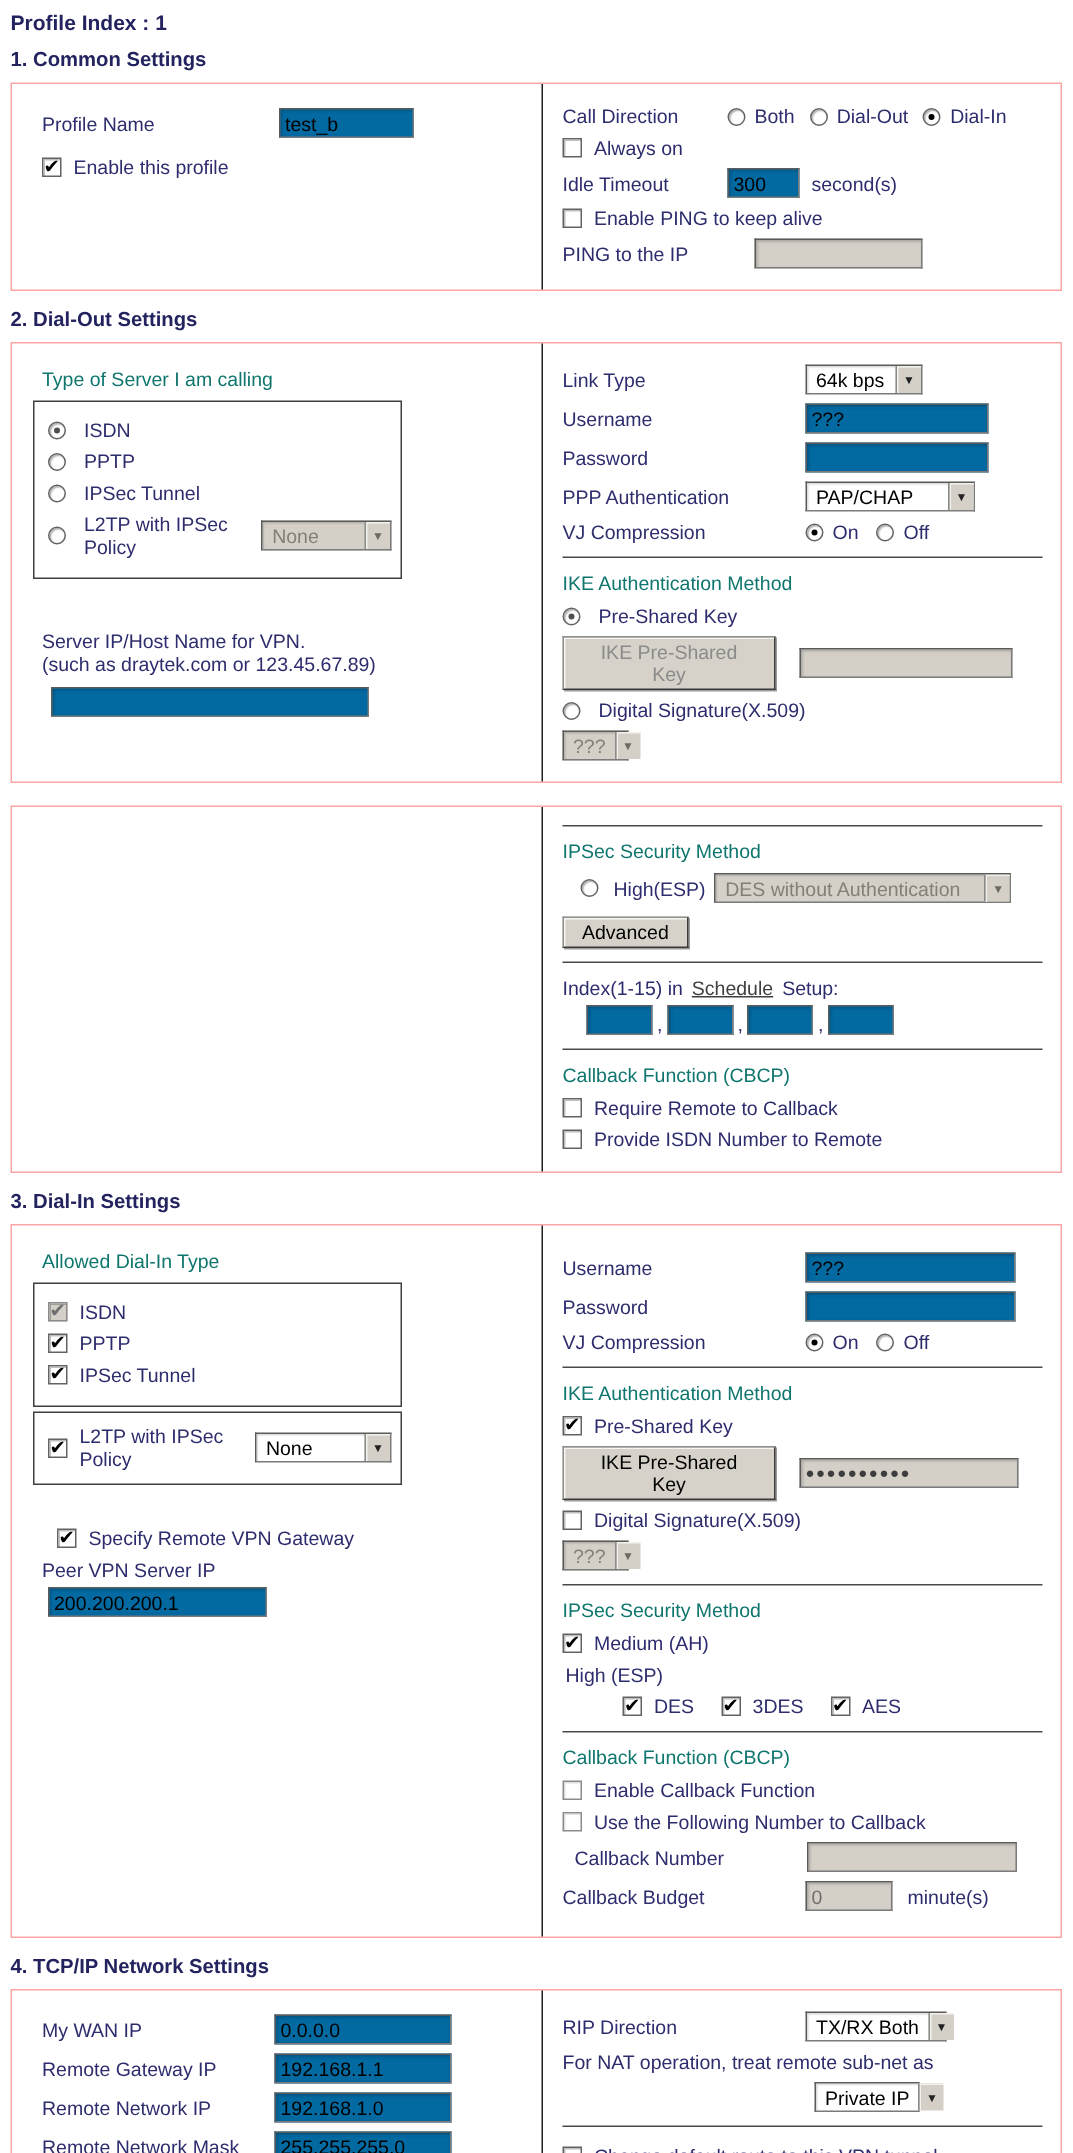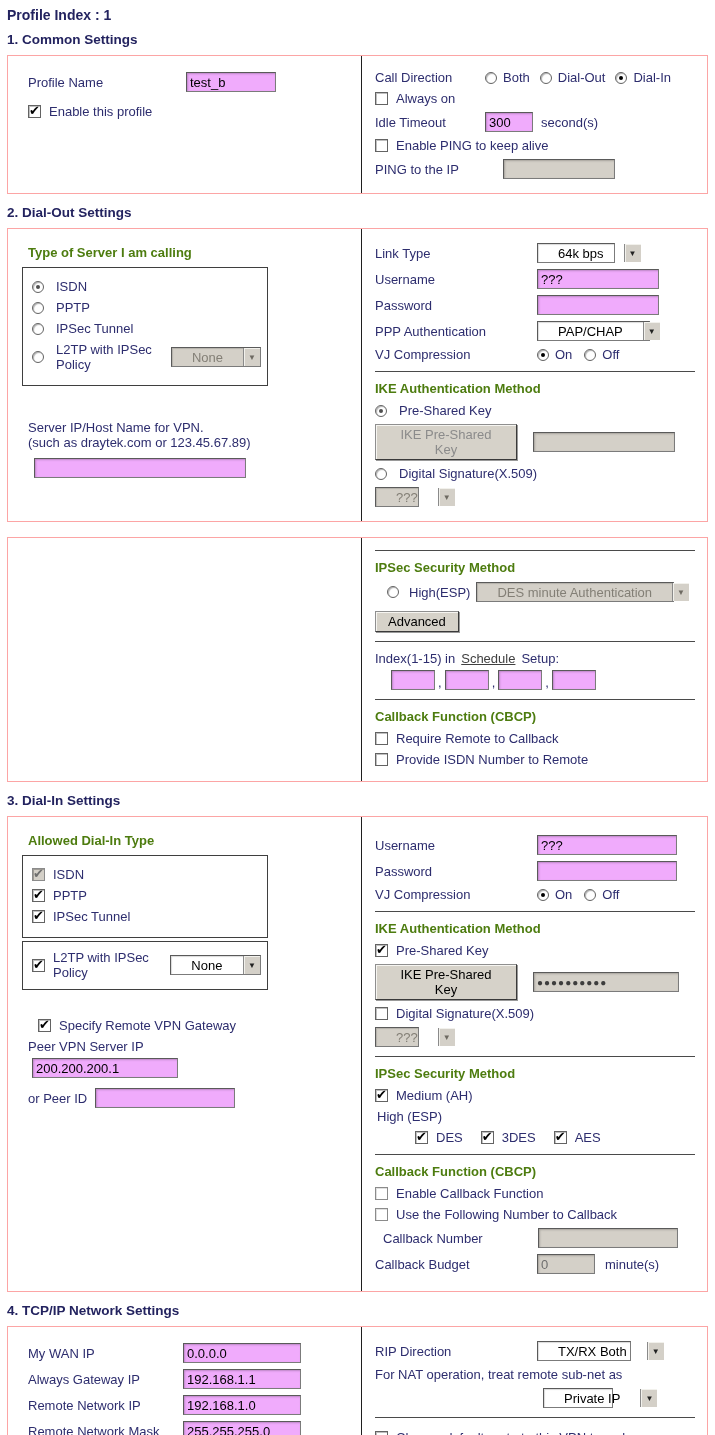--- a/index.html
+++ b/index.html
@@ -12,41 +12,41 @@
   }
   .pg-title { font-weight:bold; font-size:14px; color:#23235f; padding:7px 0 2px 7px; }
   .sec-title { font-weight:bold; font-size:13.5px; color:#23235f; padding:7px 0 4px 7px; }
 
   .box { border:1px solid #fca5a5; margin:4px 7px; display:flex; background:#fff; }
   .lcol { flex:0 0 353px; padding:10px 8px 10px 20px; }
   .rcol { flex:1; border-left:1px solid #1f1f1f; padding:8px 10px 8px 13px; }
 
   .row { display:flex; align-items:center; margin:6px 0; }
   .row.tight { margin:4px 0; }
-  .bh { font-weight:bold; color:#4d7c0f; margin:6px 0 7px 0; }
+  .bh { font-weight:normal; color:#0f766e; margin:6px 0 7px 0; }
   .lbl { color:#2d2d6e; }
   .w110 { flex:0 0 110px; }
   .w162 { flex:0 0 162px; }
   .w155 { flex:0 0 155px; }
 
   .txt {
     height:20px; border:1px solid #7b7b7b;
     border-top-color:#5a5a5a; border-left-color:#5a5a5a;
     box-shadow: inset 1px 1px 2px rgba(0,0,0,.22);
     font:13px "Liberation Sans","DejaVu Sans",sans-serif;
-    padding:1px 3px; color:#000; background:#f0abfc;
+    padding:1px 3px; color:#000; background:#0369a1;
   }
   .txt.dis { background:#d4d0c8; color:#3d3d3d; }
 
   .sel {
     display:inline-flex; align-items:stretch; height:20px;
     border:1px solid #7b7b7b; border-top-color:#5a5a5a; border-left-color:#5a5a5a;
     background:#fff; box-shadow: inset 1px 1px 1px rgba(0,0,0,.15);
   }
-  .sel .stext { display:flex; align-items:center; padding:0 20px; color:#000; white-space:nowrap; flex:1; }
+  .sel .stext { display:flex; align-items:center; padding:0 6px; color:#000; white-space:nowrap; flex:1; }
   .sel .sarr {
     flex:0 0 17px; background:#d4d0c8; border-left:1px solid #8a8a8a;
     display:flex; align-items:center; justify-content:center;
     box-shadow: inset 1px 1px 0 #f2f1ec;
   }
   .sel .sarr::after { content:"▼"; font-size:8px; color:#222; }
   .sel.dis { background:#d4d0c8; }
   .sel.dis .stext { color:#837f76; }
   .sel.dis .sarr::after { color:#6e6a62; }
 
@@ -228,21 +228,21 @@
 
   <div class="box" style="min-height:245px">
     <div class="lcol"></div>
     <div class="rcol">
       <hr class="hline" style="margin-top:4px">
       <div class="bh">IPSec Security Method</div>
       <div class="row tight" style="margin-left:12px">
         <span class="rad"></span>
         <span class="lbl" style="margin-left:4px;margin-right:6px">High(ESP)</span>
         <span class="sel dis" style="width:198px">
-          <span class="stext">DES minute Authentication</span>
+          <span class="stext">DES without Authentication</span>
             <span class="sarr"></span>
         </span>
       </div>
       <div class="row" style="margin-top:9px">
         <span class="btn">Advanced</span>
       </div>
       <hr class="hline">
       <div class="row tight">
         <span class="lbl">Index(1-15) in</span>
         <span class="lnk" style="margin:0 6px">Schedule</span>
@@ -302,24 +302,20 @@
       <div class="row" style="margin-top:28px;margin-left:10px">
         <span class="cb checked"></span>
         <span class="lbl">Specify Remote VPN Gateway</span>
       </div>
       <div class="row tight">
         <span class="lbl">Peer VPN Server IP</span>
       </div>
       <div class="row tight" style="margin-left:4px">
         <input class="txt" style="width: 146px;" value="200.200.200.1">
       </div>
-      <div class="row" style="margin-top:10px">
-        <span class="lbl" style="margin-right:8px">or Peer ID</span>
-        <input class="txt" style="width: 140px;" value="">
-      </div>
     </div>
     <div class="rcol">
       <div class="row" style="margin-top:10px">
         <span class="lbl w162">Username</span>
         <input class="txt" style="width: 140px;" value="???">
       </div>
       <div class="row">
         <span class="lbl w162">Password</span>
         <input class="txt" style="width: 140px;" value="">
       </div>
@@ -390,21 +386,21 @@
   </div>
 
   <div class="sec-title">4. TCP/IP Network Settings</div>
   <div class="box" style="min-height:148px">
     <div class="lcol">
       <div class="row">
         <span class="lbl w155">My WAN IP</span>
         <input class="txt" style="width: 118px;" value="0.0.0.0">
       </div>
       <div class="row">
-        <span class="lbl w155">Always Gateway IP</span>
+        <span class="lbl w155">Remote Gateway IP</span>
         <input class="txt" style="width: 118px;" value="192.168.1.1">
       </div>
       <div class="row">
         <span class="lbl w155">Remote Network IP</span>
         <input class="txt" style="width: 118px;" value="192.168.1.0">
       </div>
       <div class="row">
         <span class="lbl w155">Remote Network Mask</span>
         <input class="txt" style="width: 118px;" value="255.255.255.0">
       </div>

